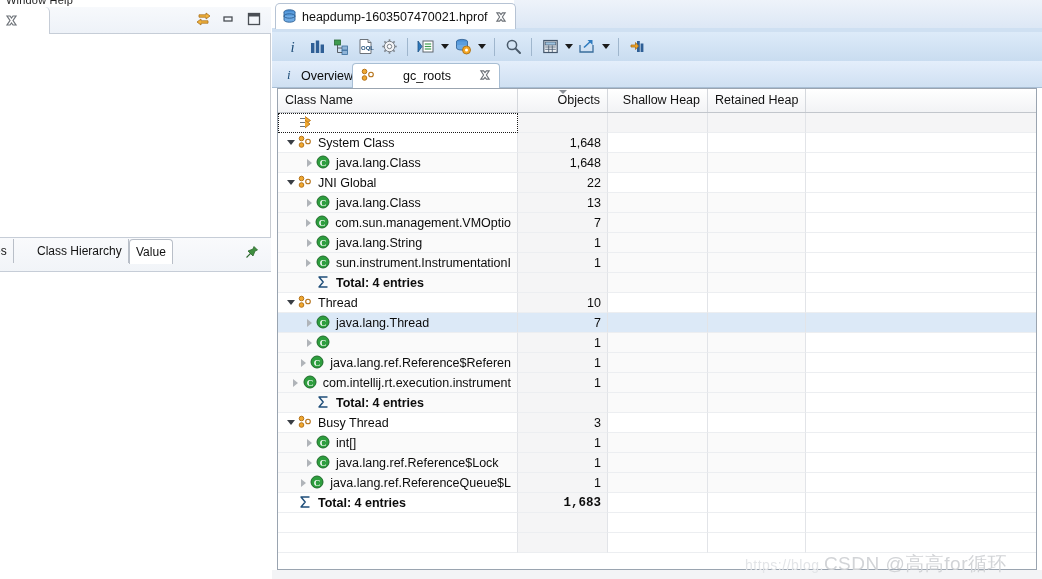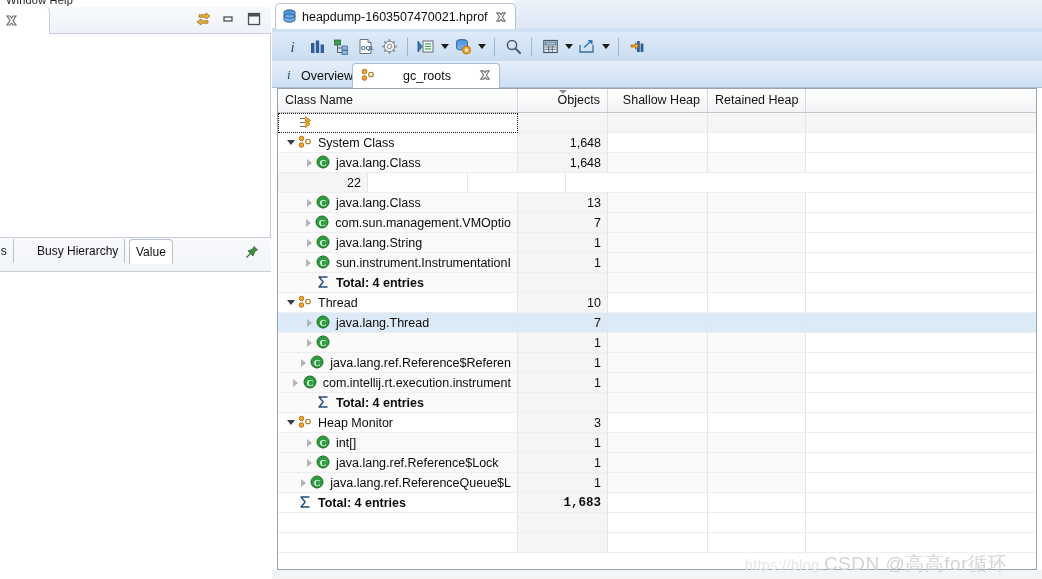--- a/index.html
+++ b/index.html
@@ -258,21 +258,21 @@
       </div>
     </div>
 
     <div class="lp-body"></div>
 
     <div class="lp-bottom-tabs">
       <div class="bt-tab" style="left:-22px;">
         <span>utes</span>
       </div>
       <div class="bt-tab" style="left:31px;">
-        <span>Busy Hierarchy</span>
+        <span>Class Hierarchy</span>
       </div>
       <div class="bt-tab sel" style="left:129px;">
         <span>Value</span>
       </div>
       <span class="pin-icon">
         <svg width="14" height="14" viewBox="0 0 14 14">
           <path d="M9 1.5 L12.5 5 L10 6 L8 11 L3 6 L8 4 Z" fill="#3f8f3f" stroke="#2b662b" stroke-width=".8"></path>
           <path d="M5.5 8.5 L1.5 12.5" stroke="#2b662b" stroke-width="1.1"></path>
         </svg>
       </span>
@@ -518,186 +518,97 @@
               <span class="row-label">java.lang.Class</span>
             </div>
             <div class="cell c1" style="width: 90px;">
               <span class="row-label">1,648</span>
             </div>
             <div class="cell c2" style="width: 100px;"></div>
             <div class="cell c3" style="width: 98px;"></div>
             <div class="cell filler"></div>
           </div>
           <div class="row">
-            <div class="cell c1" style="width: 90px;">
-              <span class="row-label">22</span>
-            </div>
-            <div class="cell c2" style="width: 100px;"></div>
-            <div class="cell c3" style="width: 98px;"></div>
-            <div class="cell filler"></div>
-          </div>
-          <div class="row zebra">
-            <div class="cell c0" style="width: 240px;">
-              <span style="display:inline-block;width:18px"></span>
-              <span class="twisty right"></span>
-              <span class="row-ico"><svg width="14" height="14" viewBox="0 0 14 14">
-                  <circle cx="7" cy="7" r="6" fill="#2e9e3e" stroke="#1d6b29" stroke-width="1"></circle>
-                  <text x="7" y="10.5" text-anchor="middle" font-family="Liberation Serif, serif" font-size="9" font-weight="bold" fill="#ffffff">C</text>
-                </svg></span>
-              <span class="row-label">java.lang.Class</span>
-            </div>
-            <div class="cell c1" style="width: 90px;">
-              <span class="row-label">13</span>
-            </div>
-            <div class="cell c2" style="width: 100px;"></div>
-            <div class="cell c3" style="width: 98px;"></div>
-            <div class="cell filler"></div>
-          </div>
-          <div class="row zebra">
-            <div class="cell c0" style="width: 240px;">
-              <span style="display:inline-block;width:18px"></span>
-              <span class="twisty right"></span>
-              <span class="row-ico"><svg width="14" height="14" viewBox="0 0 14 14">
-                  <circle cx="7" cy="7" r="6" fill="#2e9e3e" stroke="#1d6b29" stroke-width="1"></circle>
-                  <text x="7" y="10.5" text-anchor="middle" font-family="Liberation Serif, serif" font-size="9" font-weight="bold" fill="#ffffff">C</text>
-                </svg></span>
-              <span class="row-label">com.sun.management.VMOptio</span>
-            </div>
-            <div class="cell c1" style="width: 90px;">
-              <span class="row-label">7</span>
-            </div>
-            <div class="cell c2" style="width: 100px;"></div>
-            <div class="cell c3" style="width: 98px;"></div>
-            <div class="cell filler"></div>
-          </div>
-          <div class="row zebra">
-            <div class="cell c0" style="width: 240px;">
-              <span style="display:inline-block;width:18px"></span>
-              <span class="twisty right"></span>
-              <span class="row-ico"><svg width="14" height="14" viewBox="0 0 14 14">
-                  <circle cx="7" cy="7" r="6" fill="#2e9e3e" stroke="#1d6b29" stroke-width="1"></circle>
-                  <text x="7" y="10.5" text-anchor="middle" font-family="Liberation Serif, serif" font-size="9" font-weight="bold" fill="#ffffff">C</text>
-                </svg></span>
-              <span class="row-label">java.lang.String</span>
-            </div>
-            <div class="cell c1" style="width: 90px;">
-              <span class="row-label">1</span>
-            </div>
-            <div class="cell c2" style="width: 100px;"></div>
-            <div class="cell c3" style="width: 98px;"></div>
-            <div class="cell filler"></div>
-          </div>
-          <div class="row zebra">
-            <div class="cell c0" style="width: 240px;">
-              <span style="display:inline-block;width:18px"></span>
-              <span class="twisty right"></span>
-              <span class="row-ico"><svg width="14" height="14" viewBox="0 0 14 14">
-                  <circle cx="7" cy="7" r="6" fill="#2e9e3e" stroke="#1d6b29" stroke-width="1"></circle>
-                  <text x="7" y="10.5" text-anchor="middle" font-family="Liberation Serif, serif" font-size="9" font-weight="bold" fill="#ffffff">C</text>
-                </svg></span>
-              <span class="row-label">sun.instrument.InstrumentationI</span>
-            </div>
-            <div class="cell c1" style="width: 90px;">
-              <span class="row-label">1</span>
-            </div>
-            <div class="cell c2" style="width: 100px;"></div>
-            <div class="cell c3" style="width: 98px;"></div>
-            <div class="cell filler"></div>
-          </div>
-          <div class="row zebra">
-            <div class="cell c0" style="width: 240px;">
-              <span style="display:inline-block;width:18px"></span>
-              <span class="twisty none"></span>
-              <span class="row-ico"><svg width="14" height="14" viewBox="0 0 14 14">
-                  <path d="M11 2 L3 2 L7.2 7 L3 12 L11 12" fill="none" stroke="#1f4e79" stroke-width="1.4" stroke-linejoin="round" stroke-linecap="round"></path>
-                </svg></span>
-              <span class="row-label bold">Total: 4 entries</span>
-            </div>
-            <div class="cell c1" style="width: 90px;"></div>
-            <div class="cell c2" style="width: 100px;"></div>
-            <div class="cell c3" style="width: 98px;"></div>
-            <div class="cell filler"></div>
-          </div>
-          <div class="row">
             <div class="cell c0" style="width: 240px;">
               <span style="display:inline-block;width:0px"></span>
               <span class="twisty down"></span>
               <span class="row-ico"><svg width="14" height="14" viewBox="0 0 14 14">
                   <circle cx="3.5" cy="3.5" r="2.3" fill="#f0a830" stroke="#b5731a" stroke-width="1"></circle>
                   <circle cx="3.5" cy="10" r="2.3" fill="#f0a830" stroke="#b5731a" stroke-width="1"></circle>
                   <circle cx="10" cy="6.5" r="2.3" fill="#ffffff" stroke="#b5731a" stroke-width="1.1"></circle>
                 </svg></span>
-              <span class="row-label">Thread</span>
-            </div>
-            <div class="cell c1" style="width: 90px;">
-              <span class="row-label">10</span>
-            </div>
-            <div class="cell c2" style="width: 100px;"></div>
-            <div class="cell c3" style="width: 98px;"></div>
-            <div class="cell filler"></div>
-          </div>
-          <div class="row sel zebra">
-            <div class="cell c0" style="width: 240px;">
-              <span style="display:inline-block;width:18px"></span>
-              <span class="twisty right"></span>
-              <span class="row-ico"><svg width="14" height="14" viewBox="0 0 14 14">
-                  <circle cx="7" cy="7" r="6" fill="#2e9e3e" stroke="#1d6b29" stroke-width="1"></circle>
-                  <text x="7" y="10.5" text-anchor="middle" font-family="Liberation Serif, serif" font-size="9" font-weight="bold" fill="#ffffff">C</text>
-                </svg></span>
-              <span class="row-label">java.lang.Thread</span>
+              <span class="row-label">JNI Global</span>
+            </div>
+            <div class="cell c1" style="width: 90px;">
+              <span class="row-label">22</span>
+            </div>
+            <div class="cell c2" style="width: 100px;"></div>
+            <div class="cell c3" style="width: 98px;"></div>
+            <div class="cell filler"></div>
+          </div>
+          <div class="row zebra">
+            <div class="cell c0" style="width: 240px;">
+              <span style="display:inline-block;width:18px"></span>
+              <span class="twisty right"></span>
+              <span class="row-ico"><svg width="14" height="14" viewBox="0 0 14 14">
+                  <circle cx="7" cy="7" r="6" fill="#2e9e3e" stroke="#1d6b29" stroke-width="1"></circle>
+                  <text x="7" y="10.5" text-anchor="middle" font-family="Liberation Serif, serif" font-size="9" font-weight="bold" fill="#ffffff">C</text>
+                </svg></span>
+              <span class="row-label">java.lang.Class</span>
+            </div>
+            <div class="cell c1" style="width: 90px;">
+              <span class="row-label">13</span>
+            </div>
+            <div class="cell c2" style="width: 100px;"></div>
+            <div class="cell c3" style="width: 98px;"></div>
+            <div class="cell filler"></div>
+          </div>
+          <div class="row zebra">
+            <div class="cell c0" style="width: 240px;">
+              <span style="display:inline-block;width:18px"></span>
+              <span class="twisty right"></span>
+              <span class="row-ico"><svg width="14" height="14" viewBox="0 0 14 14">
+                  <circle cx="7" cy="7" r="6" fill="#2e9e3e" stroke="#1d6b29" stroke-width="1"></circle>
+                  <text x="7" y="10.5" text-anchor="middle" font-family="Liberation Serif, serif" font-size="9" font-weight="bold" fill="#ffffff">C</text>
+                </svg></span>
+              <span class="row-label">com.sun.management.VMOptio</span>
             </div>
             <div class="cell c1" style="width: 90px;">
               <span class="row-label">7</span>
             </div>
             <div class="cell c2" style="width: 100px;"></div>
             <div class="cell c3" style="width: 98px;"></div>
             <div class="cell filler"></div>
           </div>
           <div class="row zebra">
             <div class="cell c0" style="width: 240px;">
               <span style="display:inline-block;width:18px"></span>
               <span class="twisty right"></span>
               <span class="row-ico"><svg width="14" height="14" viewBox="0 0 14 14">
                   <circle cx="7" cy="7" r="6" fill="#2e9e3e" stroke="#1d6b29" stroke-width="1"></circle>
                   <text x="7" y="10.5" text-anchor="middle" font-family="Liberation Serif, serif" font-size="9" font-weight="bold" fill="#ffffff">C</text>
                 </svg></span>
+              <span class="row-label">java.lang.String</span>
             </div>
             <div class="cell c1" style="width: 90px;">
               <span class="row-label">1</span>
             </div>
             <div class="cell c2" style="width: 100px;"></div>
             <div class="cell c3" style="width: 98px;"></div>
             <div class="cell filler"></div>
           </div>
           <div class="row zebra">
             <div class="cell c0" style="width: 240px;">
               <span style="display:inline-block;width:18px"></span>
               <span class="twisty right"></span>
               <span class="row-ico"><svg width="14" height="14" viewBox="0 0 14 14">
                   <circle cx="7" cy="7" r="6" fill="#2e9e3e" stroke="#1d6b29" stroke-width="1"></circle>
                   <text x="7" y="10.5" text-anchor="middle" font-family="Liberation Serif, serif" font-size="9" font-weight="bold" fill="#ffffff">C</text>
                 </svg></span>
-              <span class="row-label">java.lang.ref.Reference$Referen</span>
-            </div>
-            <div class="cell c1" style="width: 90px;">
-              <span class="row-label">1</span>
-            </div>
-            <div class="cell c2" style="width: 100px;"></div>
-            <div class="cell c3" style="width: 98px;"></div>
-            <div class="cell filler"></div>
-          </div>
-          <div class="row zebra">
-            <div class="cell c0" style="width: 240px;">
-              <span style="display:inline-block;width:18px"></span>
-              <span class="twisty right"></span>
-              <span class="row-ico"><svg width="14" height="14" viewBox="0 0 14 14">
-                  <circle cx="7" cy="7" r="6" fill="#2e9e3e" stroke="#1d6b29" stroke-width="1"></circle>
-                  <text x="7" y="10.5" text-anchor="middle" font-family="Liberation Serif, serif" font-size="9" font-weight="bold" fill="#ffffff">C</text>
-                </svg></span>
-              <span class="row-label">com.intellij.rt.execution.instrument</span>
+              <span class="row-label">sun.instrument.InstrumentationI</span>
             </div>
             <div class="cell c1" style="width: 90px;">
               <span class="row-label">1</span>
             </div>
             <div class="cell c2" style="width: 100px;"></div>
             <div class="cell c3" style="width: 98px;"></div>
             <div class="cell filler"></div>
           </div>
           <div class="row zebra">
             <div class="cell c0" style="width: 240px;">
@@ -715,21 +626,120 @@
           </div>
           <div class="row">
             <div class="cell c0" style="width: 240px;">
               <span style="display:inline-block;width:0px"></span>
               <span class="twisty down"></span>
               <span class="row-ico"><svg width="14" height="14" viewBox="0 0 14 14">
                   <circle cx="3.5" cy="3.5" r="2.3" fill="#f0a830" stroke="#b5731a" stroke-width="1"></circle>
                   <circle cx="3.5" cy="10" r="2.3" fill="#f0a830" stroke="#b5731a" stroke-width="1"></circle>
                   <circle cx="10" cy="6.5" r="2.3" fill="#ffffff" stroke="#b5731a" stroke-width="1.1"></circle>
                 </svg></span>
-              <span class="row-label">Heap Monitor</span>
+              <span class="row-label">Thread</span>
+            </div>
+            <div class="cell c1" style="width: 90px;">
+              <span class="row-label">10</span>
+            </div>
+            <div class="cell c2" style="width: 100px;"></div>
+            <div class="cell c3" style="width: 98px;"></div>
+            <div class="cell filler"></div>
+          </div>
+          <div class="row sel zebra">
+            <div class="cell c0" style="width: 240px;">
+              <span style="display:inline-block;width:18px"></span>
+              <span class="twisty right"></span>
+              <span class="row-ico"><svg width="14" height="14" viewBox="0 0 14 14">
+                  <circle cx="7" cy="7" r="6" fill="#2e9e3e" stroke="#1d6b29" stroke-width="1"></circle>
+                  <text x="7" y="10.5" text-anchor="middle" font-family="Liberation Serif, serif" font-size="9" font-weight="bold" fill="#ffffff">C</text>
+                </svg></span>
+              <span class="row-label">java.lang.Thread</span>
+            </div>
+            <div class="cell c1" style="width: 90px;">
+              <span class="row-label">7</span>
+            </div>
+            <div class="cell c2" style="width: 100px;"></div>
+            <div class="cell c3" style="width: 98px;"></div>
+            <div class="cell filler"></div>
+          </div>
+          <div class="row zebra">
+            <div class="cell c0" style="width: 240px;">
+              <span style="display:inline-block;width:18px"></span>
+              <span class="twisty right"></span>
+              <span class="row-ico"><svg width="14" height="14" viewBox="0 0 14 14">
+                  <circle cx="7" cy="7" r="6" fill="#2e9e3e" stroke="#1d6b29" stroke-width="1"></circle>
+                  <text x="7" y="10.5" text-anchor="middle" font-family="Liberation Serif, serif" font-size="9" font-weight="bold" fill="#ffffff">C</text>
+                </svg></span>
+            </div>
+            <div class="cell c1" style="width: 90px;">
+              <span class="row-label">1</span>
+            </div>
+            <div class="cell c2" style="width: 100px;"></div>
+            <div class="cell c3" style="width: 98px;"></div>
+            <div class="cell filler"></div>
+          </div>
+          <div class="row zebra">
+            <div class="cell c0" style="width: 240px;">
+              <span style="display:inline-block;width:18px"></span>
+              <span class="twisty right"></span>
+              <span class="row-ico"><svg width="14" height="14" viewBox="0 0 14 14">
+                  <circle cx="7" cy="7" r="6" fill="#2e9e3e" stroke="#1d6b29" stroke-width="1"></circle>
+                  <text x="7" y="10.5" text-anchor="middle" font-family="Liberation Serif, serif" font-size="9" font-weight="bold" fill="#ffffff">C</text>
+                </svg></span>
+              <span class="row-label">java.lang.ref.Reference$Referen</span>
+            </div>
+            <div class="cell c1" style="width: 90px;">
+              <span class="row-label">1</span>
+            </div>
+            <div class="cell c2" style="width: 100px;"></div>
+            <div class="cell c3" style="width: 98px;"></div>
+            <div class="cell filler"></div>
+          </div>
+          <div class="row zebra">
+            <div class="cell c0" style="width: 240px;">
+              <span style="display:inline-block;width:18px"></span>
+              <span class="twisty right"></span>
+              <span class="row-ico"><svg width="14" height="14" viewBox="0 0 14 14">
+                  <circle cx="7" cy="7" r="6" fill="#2e9e3e" stroke="#1d6b29" stroke-width="1"></circle>
+                  <text x="7" y="10.5" text-anchor="middle" font-family="Liberation Serif, serif" font-size="9" font-weight="bold" fill="#ffffff">C</text>
+                </svg></span>
+              <span class="row-label">com.intellij.rt.execution.instrument</span>
+            </div>
+            <div class="cell c1" style="width: 90px;">
+              <span class="row-label">1</span>
+            </div>
+            <div class="cell c2" style="width: 100px;"></div>
+            <div class="cell c3" style="width: 98px;"></div>
+            <div class="cell filler"></div>
+          </div>
+          <div class="row zebra">
+            <div class="cell c0" style="width: 240px;">
+              <span style="display:inline-block;width:18px"></span>
+              <span class="twisty none"></span>
+              <span class="row-ico"><svg width="14" height="14" viewBox="0 0 14 14">
+                  <path d="M11 2 L3 2 L7.2 7 L3 12 L11 12" fill="none" stroke="#1f4e79" stroke-width="1.4" stroke-linejoin="round" stroke-linecap="round"></path>
+                </svg></span>
+              <span class="row-label bold">Total: 4 entries</span>
+            </div>
+            <div class="cell c1" style="width: 90px;"></div>
+            <div class="cell c2" style="width: 100px;"></div>
+            <div class="cell c3" style="width: 98px;"></div>
+            <div class="cell filler"></div>
+          </div>
+          <div class="row">
+            <div class="cell c0" style="width: 240px;">
+              <span style="display:inline-block;width:0px"></span>
+              <span class="twisty down"></span>
+              <span class="row-ico"><svg width="14" height="14" viewBox="0 0 14 14">
+                  <circle cx="3.5" cy="3.5" r="2.3" fill="#f0a830" stroke="#b5731a" stroke-width="1"></circle>
+                  <circle cx="3.5" cy="10" r="2.3" fill="#f0a830" stroke="#b5731a" stroke-width="1"></circle>
+                  <circle cx="10" cy="6.5" r="2.3" fill="#ffffff" stroke="#b5731a" stroke-width="1.1"></circle>
+                </svg></span>
+              <span class="row-label">Busy Thread</span>
             </div>
             <div class="cell c1" style="width: 90px;">
               <span class="row-label">3</span>
             </div>
             <div class="cell c2" style="width: 100px;"></div>
             <div class="cell c3" style="width: 98px;"></div>
             <div class="cell filler"></div>
           </div>
           <div class="row zebra">
             <div class="cell c0" style="width: 240px;">

